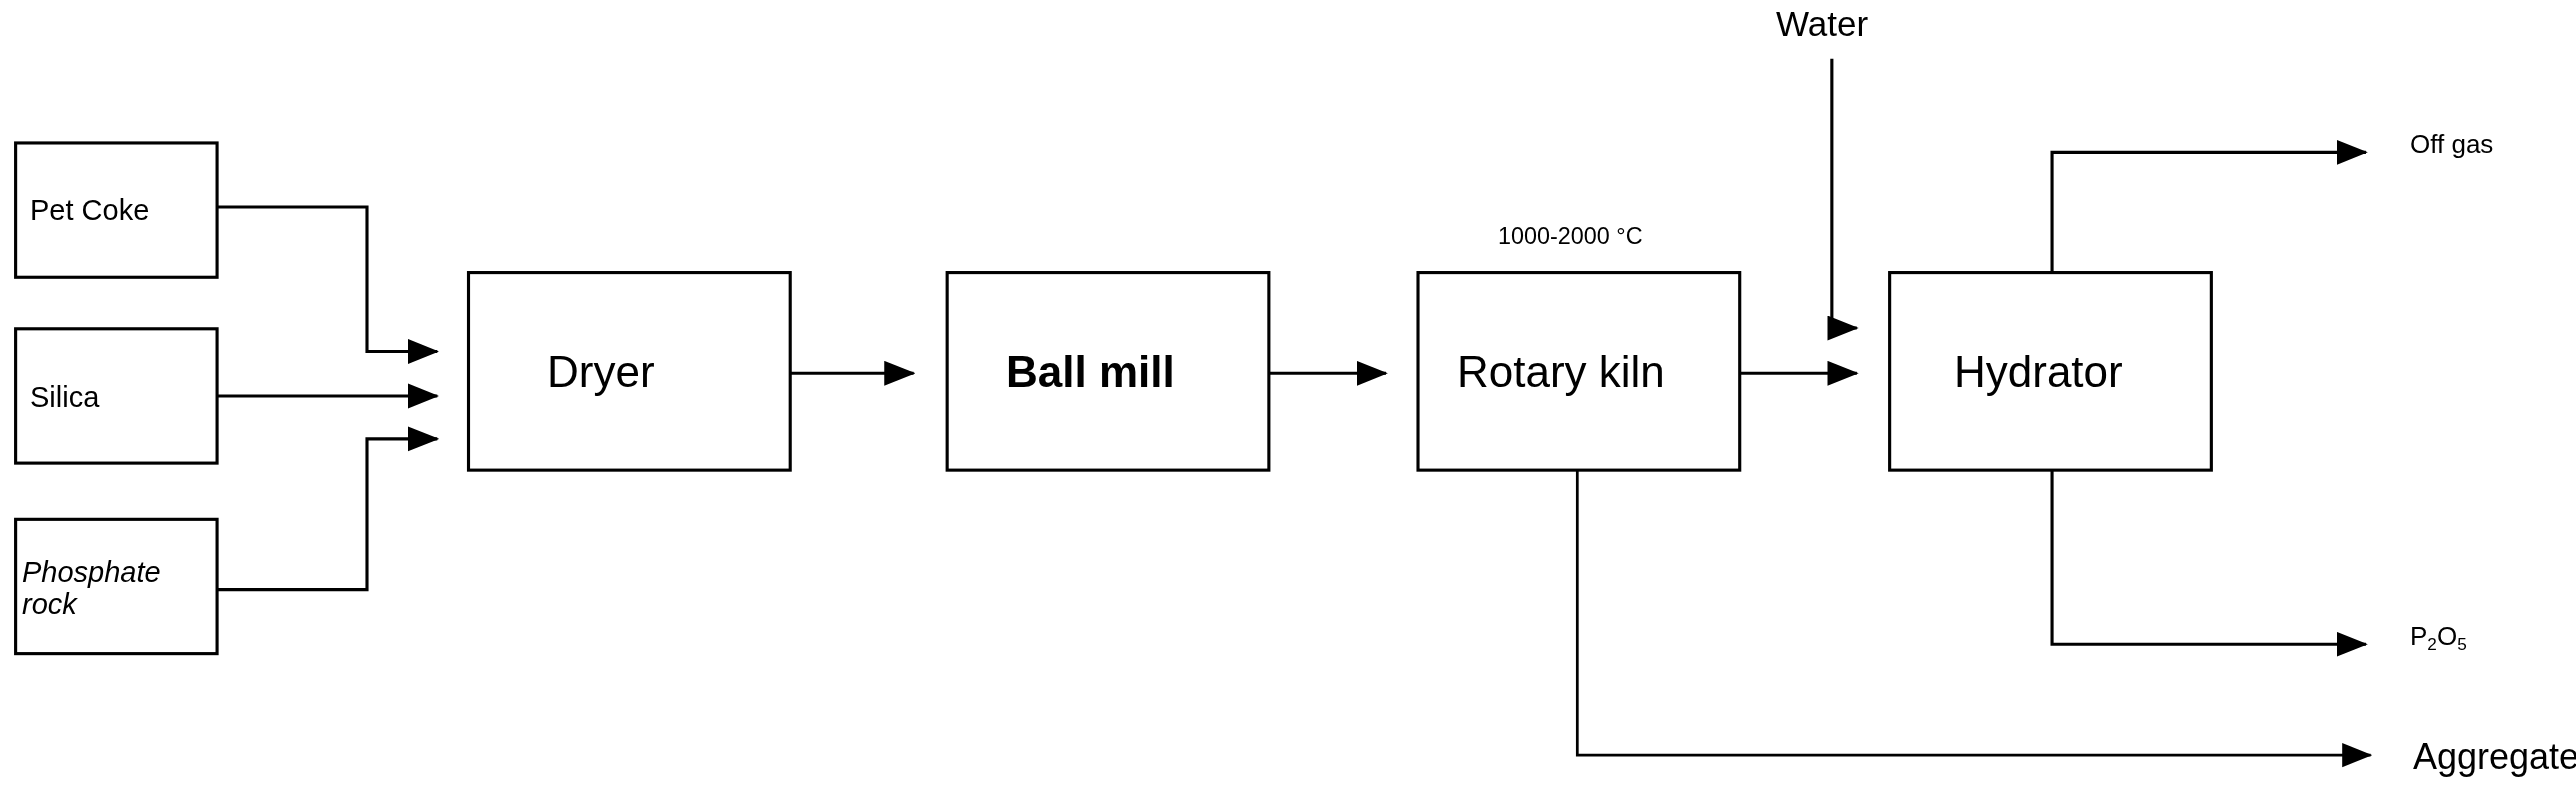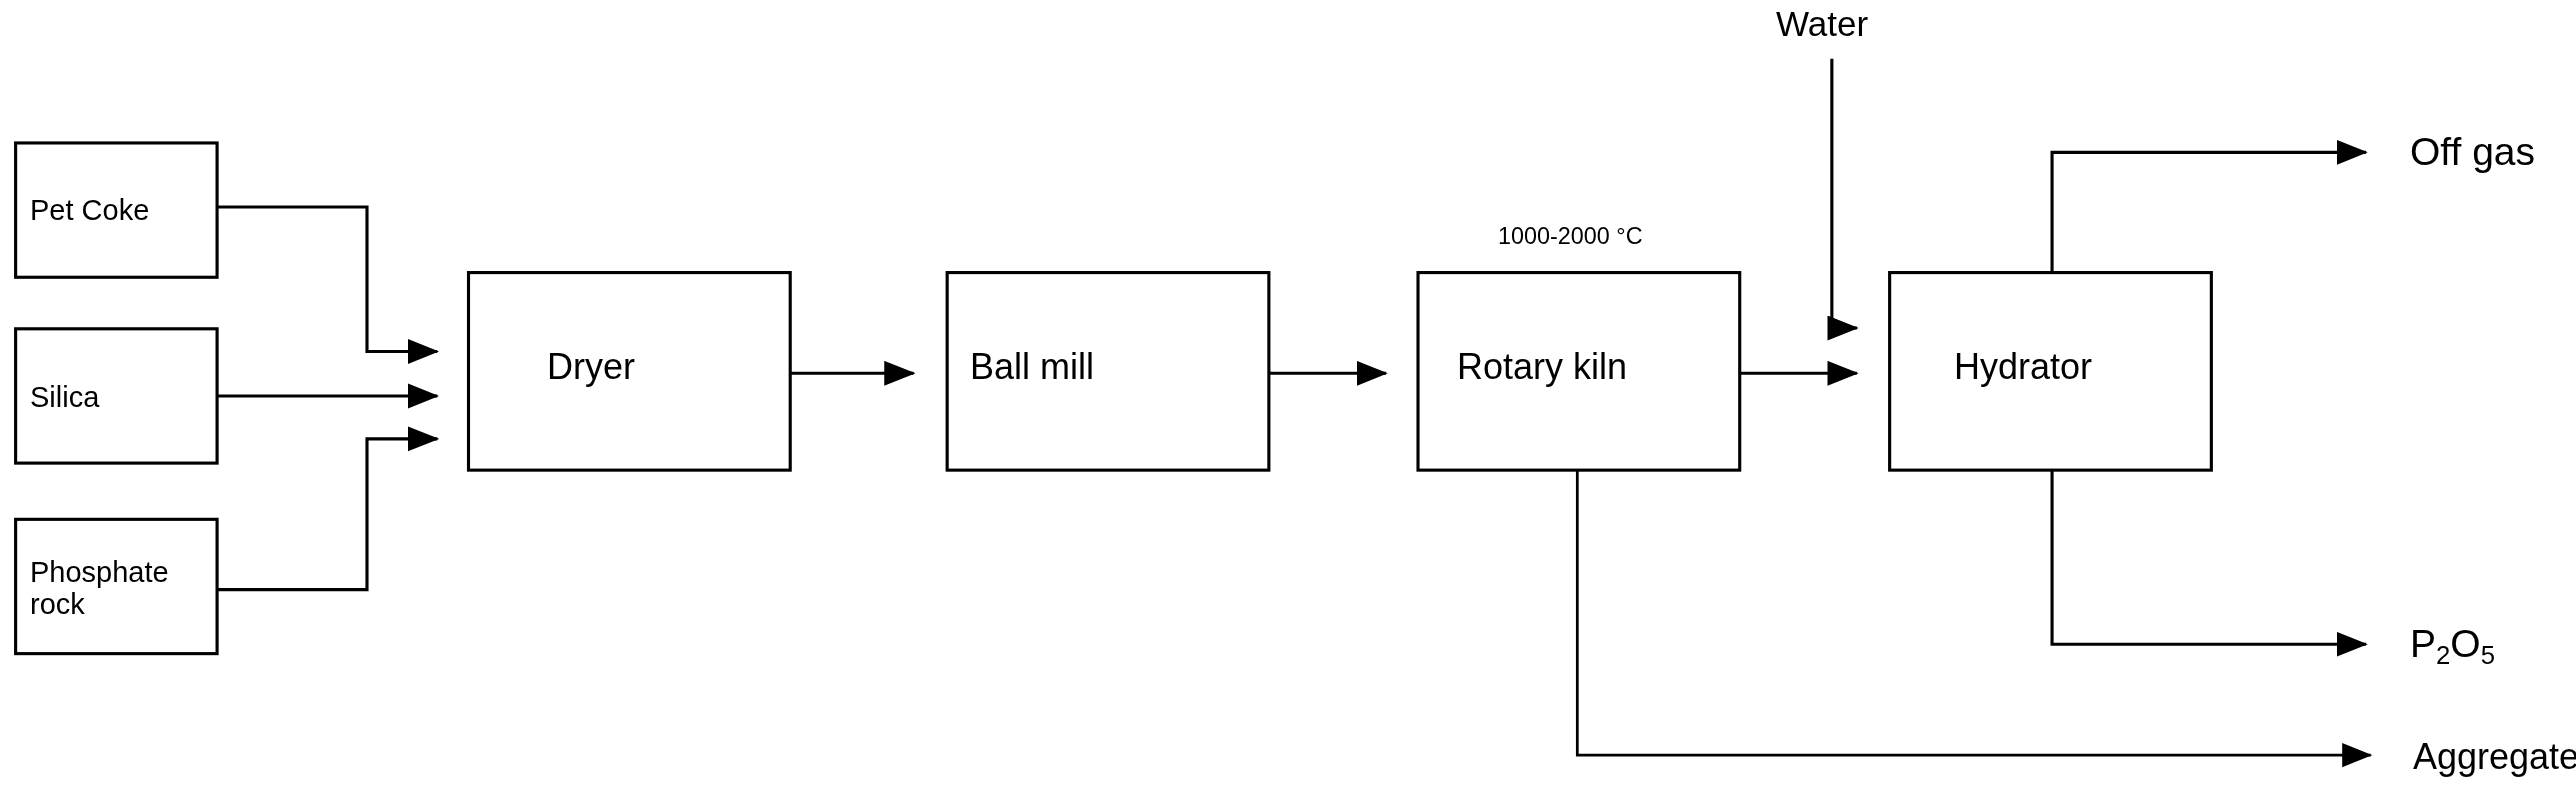--- a/index.html
+++ b/index.html
@@ -41,27 +41,27 @@
     fill: #000000;
     stroke: none;
   }
   .lbl {
     position: absolute;
     color: #000000;
     white-space: nowrap;
     line-height: 1.12;
   }
   .lbl-unit {
-    font-size: 36px;
+    font-size: 44px;
   }
   .lbl-feed {
     font-size: 29px;
   }
   .lbl-stream {
-    font-size: 39px;
+    font-size: 26px;
   }
   .lbl-stream-sm {
     font-size: 36px;
   }
   .lbl-temp {
     font-size: 23.4px;
     text-align: right;
   }
   .lbl-water {
     font-size: 35px;
@@ -109,27 +109,27 @@
 
     <path class="conn" d="M2628,349 L2628,195 L3030,195" marker-end="url(#ah)"></path>
 
     <path class="conn" d="M2628,602 L2628,825 L3030,825" marker-end="url(#ah)"></path>
 
     <path class="conn-thin" d="M2020,602 L2020,967 L3036,967" marker-end="url(#ahs)"></path>
   </svg>
 
   <div class="lbl lbl-feed" style="left:30px; top:194px;">Pet Coke</div>
   <div class="lbl lbl-feed" style="left:30px; top:381px;">Silica</div>
-  <div class="lbl lbl-feed" style="left:30px; top:556px;">
+  <div class="lbl lbl-feed" style="left:22px; top:556px;font-style:italic;">
     <div>Phosphate</div>
     <div>rock</div>
   </div>
 
   <div class="lbl lbl-unit" style="left:547px; top:347px;">Dryer</div>
-  <div class="lbl lbl-unit" style="left:970px; top:347px;">Ball mill</div>
+  <div class="lbl lbl-unit" style="left:1006px; top:347px;font-weight:bold;">Ball mill</div>
   <div class="lbl lbl-unit" style="left:1457px; top:347px;">Rotary kiln</div>
   <div class="lbl lbl-unit" style="left:1954px; top:347px;">Hydrator</div>
 
   <div class="lbl lbl-temp" style="left:1498px; top:223px;">1000-2000 °C</div>
 
   <div class="lbl lbl-water" style="left:1776px; top:3.9px;">Water</div>
 
   <div class="lbl lbl-stream" style="left:2410px; top:130px;">Off gas</div>
 
   <div class="lbl lbl-stream" style="left:2410px; top:622px;">

